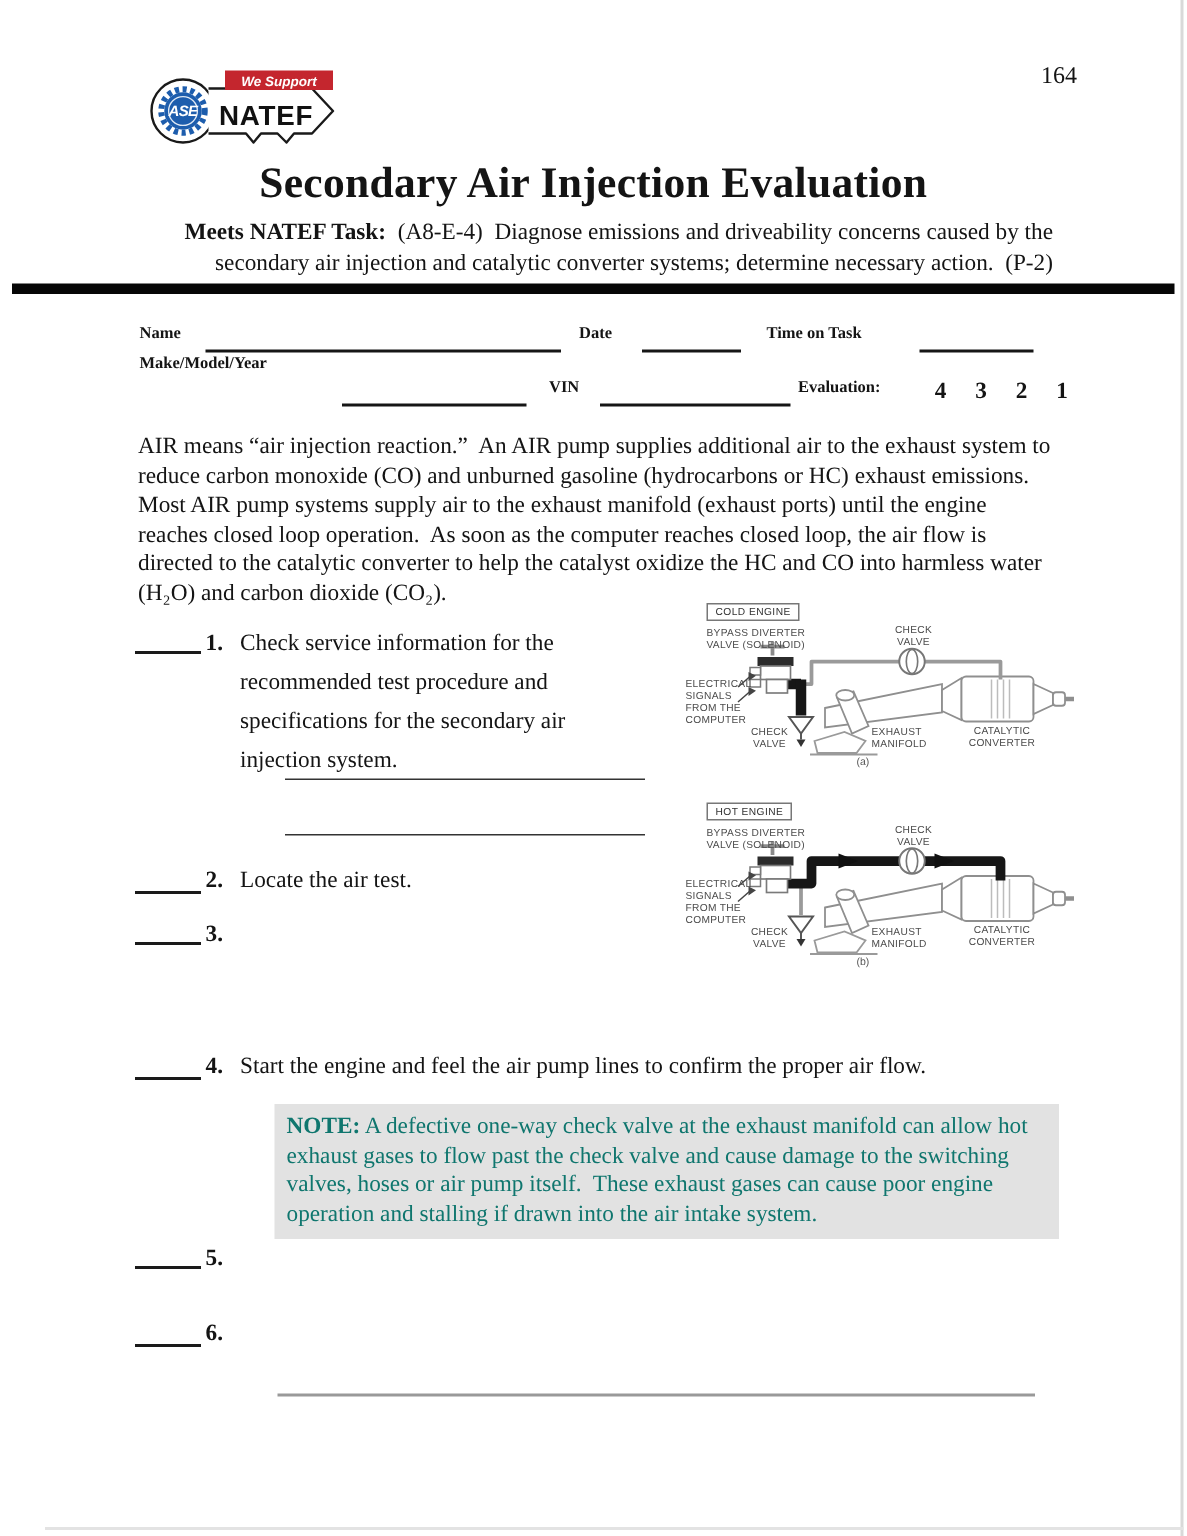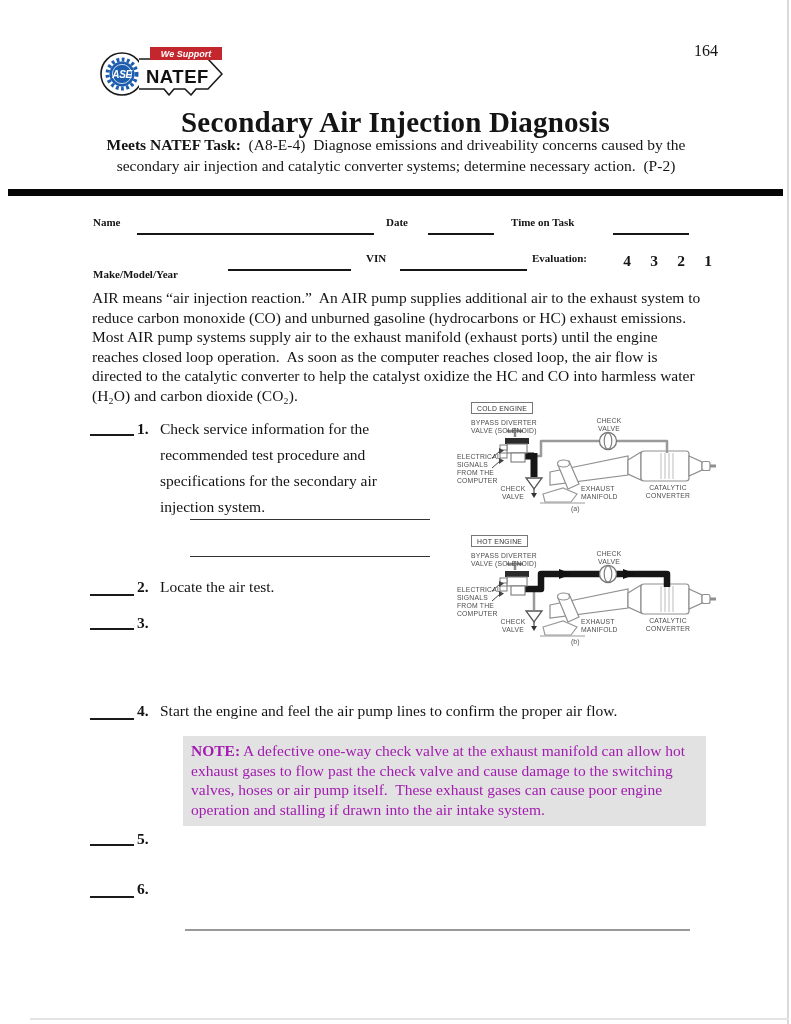--- a/index.html
+++ b/index.html
@@ -7,42 +7,42 @@
         font-family:"Liberation Serif",serif;color:#141414;}
   .scan-edge-r{position:absolute;right:2px;top:0;width:2px;height:100%;background:#d9d9d9;}
   .scan-edge-b{position:absolute;left:30px;right:2px;bottom:4px;height:2px;background:#e3e3e3;}
 
   .page-num{position:absolute;left:694px;top:42px;font-size:16px;}
 
   .logo{position:absolute;left:95px;top:42px;width:132px;height:60px;}
 
   .title{position:absolute;left:0;top:106px;width:100%;text-align:center;
          font-size:29px;font-weight:bold;letter-spacing:0.2px;}
-  .task{position:absolute;left:90px;top:134px;width:612px;text-align:center;
+  .task{position:absolute;left:90px;top:144px;width:612px;text-align:right;
         font-size:15.5px;line-height:21px;white-space:pre-wrap;}
   .task b{white-space:pre-wrap;}
   .rule{position:absolute;left:8px;right:8px;top:189px;height:7px;background:#060606;}
 
   .flabel{position:absolute;font-size:11px;font-weight:bold;white-space:nowrap;}
   .fblank{position:absolute;height:17px;border-bottom:2px solid #161616;}
   .evalnum{position:absolute;width:20px;text-align:center;font-size:15.5px;font-weight:bold;}
 
   .intro{position:absolute;left:92px;top:288px;width:616px;font-size:15.5px;
          line-height:19.5px;white-space:pre-wrap;}
 
   .step{position:absolute;left:90px;display:flex;align-items:flex-start;
         font-size:15.5px;line-height:21px;}
   .step.airy{line-height:26px;}
   .score-blank{flex:none;width:44px;height:18px;border-bottom:2px solid #1a1a1a;margin-right:3px;}
   .step-num{flex:none;width:21px;font-weight:bold;margin-right:2px;}
   .ansline{position:absolute;border-bottom:1.5px solid #333;}
   .bottomline{position:absolute;left:185px;top:929px;width:505px;border-bottom:2px solid #999;}
 
   .note{position:absolute;left:183px;top:736px;width:523px;box-sizing:border-box;
-        background:#e2e2e2;color:#a21caf;padding:5px 8px 7px 8px;font-size:15.5px;
+        background:#e2e2e2;color:#0f766e;padding:5px 8px 7px 8px;font-size:15.5px;
         line-height:19.5px;white-space:pre-wrap;}
   .note b{white-space:pre-wrap;}
 
   .diagram{position:absolute;width:265px;height:132px;font-family:"Liberation Sans",sans-serif;}
   .diagram svg{position:absolute;left:0;top:0;}
   .dlabel{position:absolute;font-size:6.8px;line-height:8px;color:#4c4c4c;
           letter-spacing:0.2px;white-space:pre-line;}
   .dstate{position:absolute;left:16px;top:4px;border:1px solid #777;background:#fff;
           padding:1.5px 5px;font-size:6.8px;color:#333;letter-spacing:0.3px;}
   .dcap{position:absolute;left:116px;top:107px;font-size:7px;color:#555;}
@@ -64,32 +64,32 @@
     <text x="91" y="15" text-anchor="middle" font-family="Liberation Sans, sans-serif" font-size="9" font-style="italic" font-weight="bold" fill="#fff">We Support</text>
 
     <text x="51" y="41" font-family="Liberation Sans, sans-serif" font-size="18.5" font-weight="bold" fill="#111" letter-spacing="0.5">NATEF</text>
 
     <circle cx="27" cy="32" r="14.5" fill="none" stroke="#1d5dad" stroke-width="4" stroke-dasharray="2.8 2.4"></circle>
     <circle cx="27" cy="32" r="12.5" fill="#1d5dad"></circle>
     <circle cx="27" cy="32" r="9.6" fill="none" stroke="#ffffff" stroke-width="0.9" opacity="0.85"></circle>
     <text x="27" y="35.5" text-anchor="middle" font-family="Liberation Sans, sans-serif" font-size="10" font-style="italic" font-weight="bold" fill="#fff" letter-spacing="-0.4">ASE</text>
   </svg>
 
-  <div class="title">Secondary Air Injection Diagnosis</div>
+  <div class="title">Secondary Air Injection Evaluation</div>
   <div class="task"><b>Meets NATEF Task:</b><span>  (A8-E-4)  Diagnose emissions and driveability concerns caused by the secondary air injection and catalytic converter systems; determine necessary action.  (P-2)</span></div>
   <div class="rule"></div>
 
   <div class="flabel" style="left:93px;top:216px">Name</div>
   <div class="fblank" style="left:137px;top:216px;width:237px"></div>
   <div class="flabel" style="left:386px;top:216px">Date</div>
   <div class="fblank" style="left:428px;top:216px;width:66px"></div>
   <div class="flabel" style="left:511px;top:216px">Time on Task</div>
   <div class="fblank" style="left:613px;top:216px;width:76px"></div>
 
-  <div class="flabel" style="left:93px;top:268px">Make/Model/Year</div>
+  <div class="flabel" style="left:93px;top:236px">Make/Model/Year</div>
   <div class="fblank" style="left:228px;top:252px;width:123px"></div>
   <div class="flabel" style="left:366px;top:252px">VIN</div>
   <div class="fblank" style="left:400px;top:252px;width:127px"></div>
   <div class="flabel" style="left:532px;top:252px">Evaluation:</div>
   <div class="evalnum" style="left:617px;top:252px">4</div>
   <div class="evalnum" style="left:644px;top:252px">3</div>
   <div class="evalnum" style="left:671px;top:252px">2</div>
   <div class="evalnum" style="left:698px;top:252px">1</div>
 
   <div class="intro">AIR means “air injection reaction.”  An AIR pump supplies additional air to the exhaust system to reduce carbon monoxide (CO) and unburned gasoline (hydrocarbons or HC) exhaust emissions.  Most AIR pump systems supply air to the exhaust manifold (exhaust ports) until the engine reaches closed loop operation.  As soon as the computer reaches closed loop, the air flow is directed to the catalytic converter to help the catalyst oxidize the HC and CO into harmless water (H₂O) and carbon dioxide (CO₂).</div>

